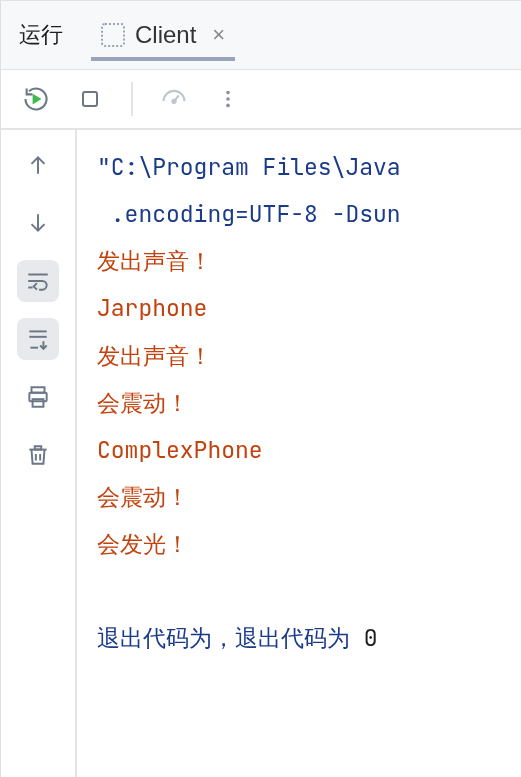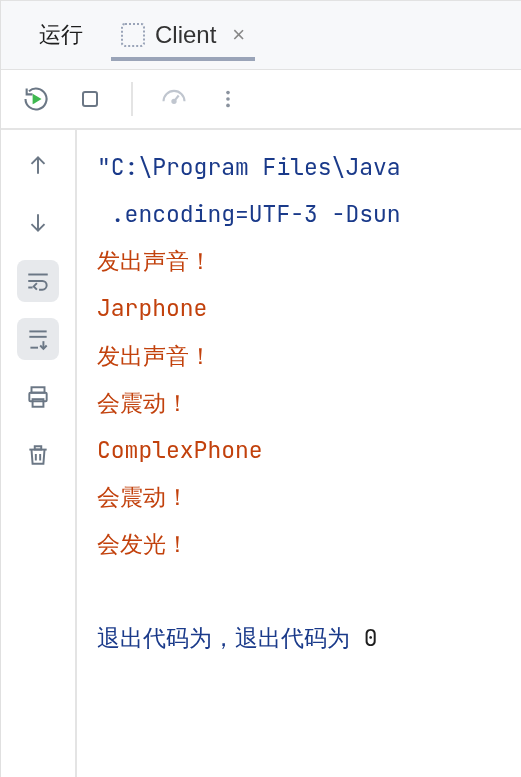--- a/index.html
+++ b/index.html
@@ -16,21 +16,21 @@
     display: flex;
     flex-direction: column;
     height: 100%;
     border-left: 1px solid #e0e0e0;
   }
   .tab-bar {
     display: flex;
     align-items: center;
     height: 70px;
     border-bottom: 1px solid #e2e2e2;
-    padding-left: 36px;
+    padding-left: 16px;
     gap: 18px;
     background: #f7f8fa;
     border-top: 1px solid #e2e2e2;
   }
   .tab-label {
     font-size: 22px;
     padding: 4px 2px;
   }
   .tab {
     display: flex;
@@ -198,21 +198,21 @@
         <svg width="26" height="26" viewBox="0 0 24 24" fill="none" stroke="#6b7785" stroke-width="1.8">
           <path d="M4 7h16"></path>
             <path d="M9 4h6v3H9z"></path>
             <path d="M6 7l1 13h10l1-13"></path>
           <path d="M10 11v6M14 11v6"></path>
         </svg>
       </div>
     </div>
 
     <div class="console"><span class="cmd">"C:\Program Files\Java</span>
-<span class="cmd"> .encoding=UTF-3 -Dsun</span>
+<span class="cmd"> .encoding=UTF-8 -Dsun</span>
 <span class="out">发出声音！</span>
 <span class="out">Jarphone</span>
 <span class="out">发出声音！</span>
 <span class="out">会震动！</span>
 <span class="out">ComplexPhone</span>
 <span class="out">会震动！</span>
 <span class="out">会发光！</span>
 
 <span class="exitline"><span>退出代码为，退出代码为 </span><span class="exitcode">0</span></span></div>
 

